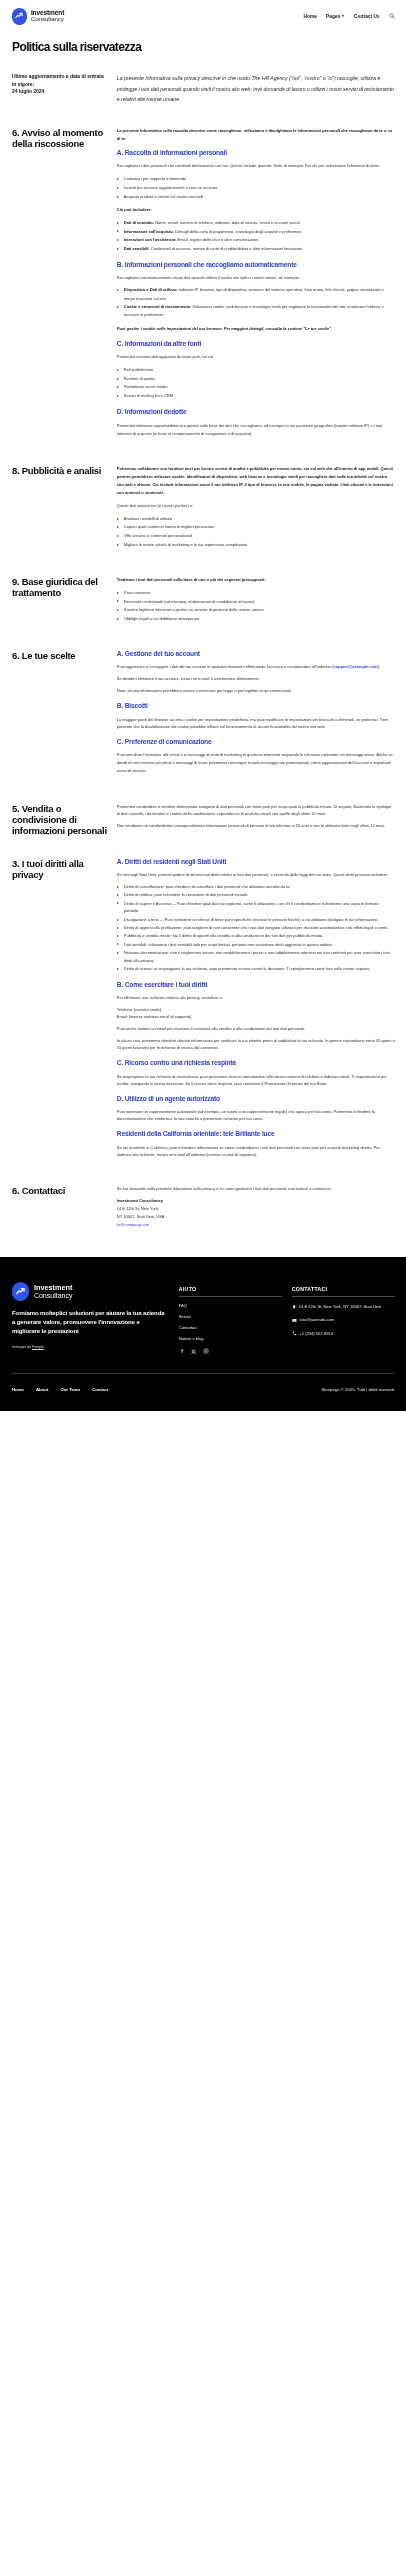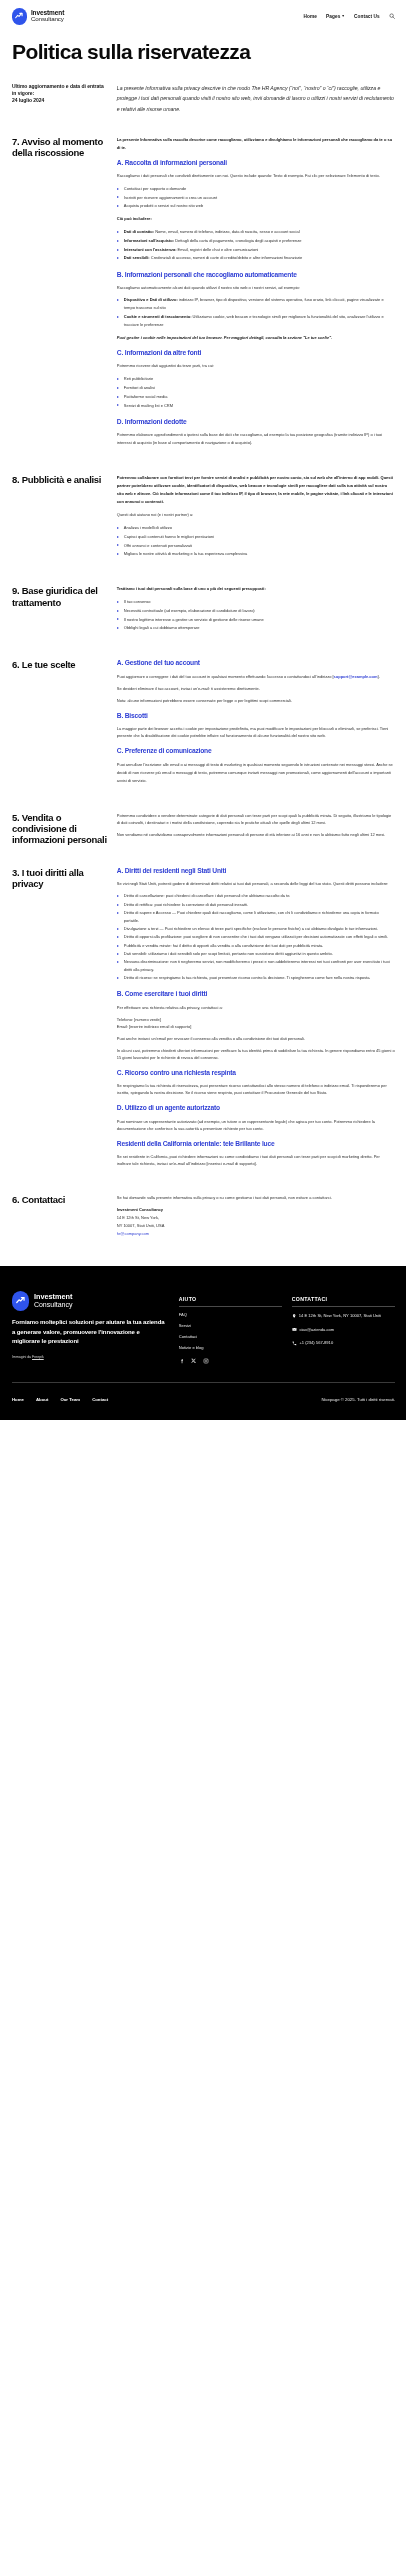--- a/index.html
+++ b/index.html
@@ -39,21 +39,21 @@
   .nav-link {
     font-size: 4.7px; font-weight: 700; color: #111;
     letter-spacing: 0.1px; white-space: nowrap;
     display: inline-flex; align-items: center; gap: 1.1px;
   }
   .caret { font-size: 3.3px; line-height: 1; position: relative; top: 0.5px; }
   .search-btn { display: inline-flex; align-items: center; }
 
   
   .page-title {
-    font-size: 21px;
+    font-size: 12px;
     font-weight: 700;
     letter-spacing: -0.6px;
     line-height: 1.05;
     color: #0a0a0a;
     padding: 9.8px 12px 0 12px;
   }
 
   
   .row {
     display: flex;
@@ -243,21 +243,21 @@
     <div class="meta-label" style="white-space: pre-line;">Ultimo aggiornamento e data di entrata in vigore:
 24 luglio 2024</div>
   </div>
   <div class="col-right">
     <div class="hero-lead">La presente Informativa sulla privacy descrive in che modo The HR Agency (“noi”, “nostro” o “ci”) raccoglie, utilizza e protegge i tuoi dati personali quando visiti il nostro sito web, invii domande di lavoro o utilizzi i nostri servizi di reclutamento e relativi alle risorse umane.</div>
   </div>
 </div>
 
 <div class="row section">
   <div class="col-left">
-    <div class="section-num">7. Avviso al momento della riscossione</div>
+    <div class="section-num">6. Avviso al momento della riscossione</div>
   </div>
   <div class="col-right">
     <p class="p lead-bold">La presente Informativa sulla raccolta descrive come raccogliamo, utilizziamo e divulghiamo le informazioni personali che raccogliamo da te o su di te.</p>
 
     <h3 class="sub-head first">A. Raccolta di informazioni personali</h3>
     <p class="p">Raccogliamo i dati personali che condividi direttamente con noi. Questo include quando: Testo di esempio. Fai clic per selezionare l'elemento di testo.</p>
     <ul class="bl">
       <li>Contattaci per supporto o domande</li>
       <li>Iscriviti per ricevere aggiornamenti o crea un account</li>
       <li>Acquista prodotti o servizi sul nostro sito web</li>

